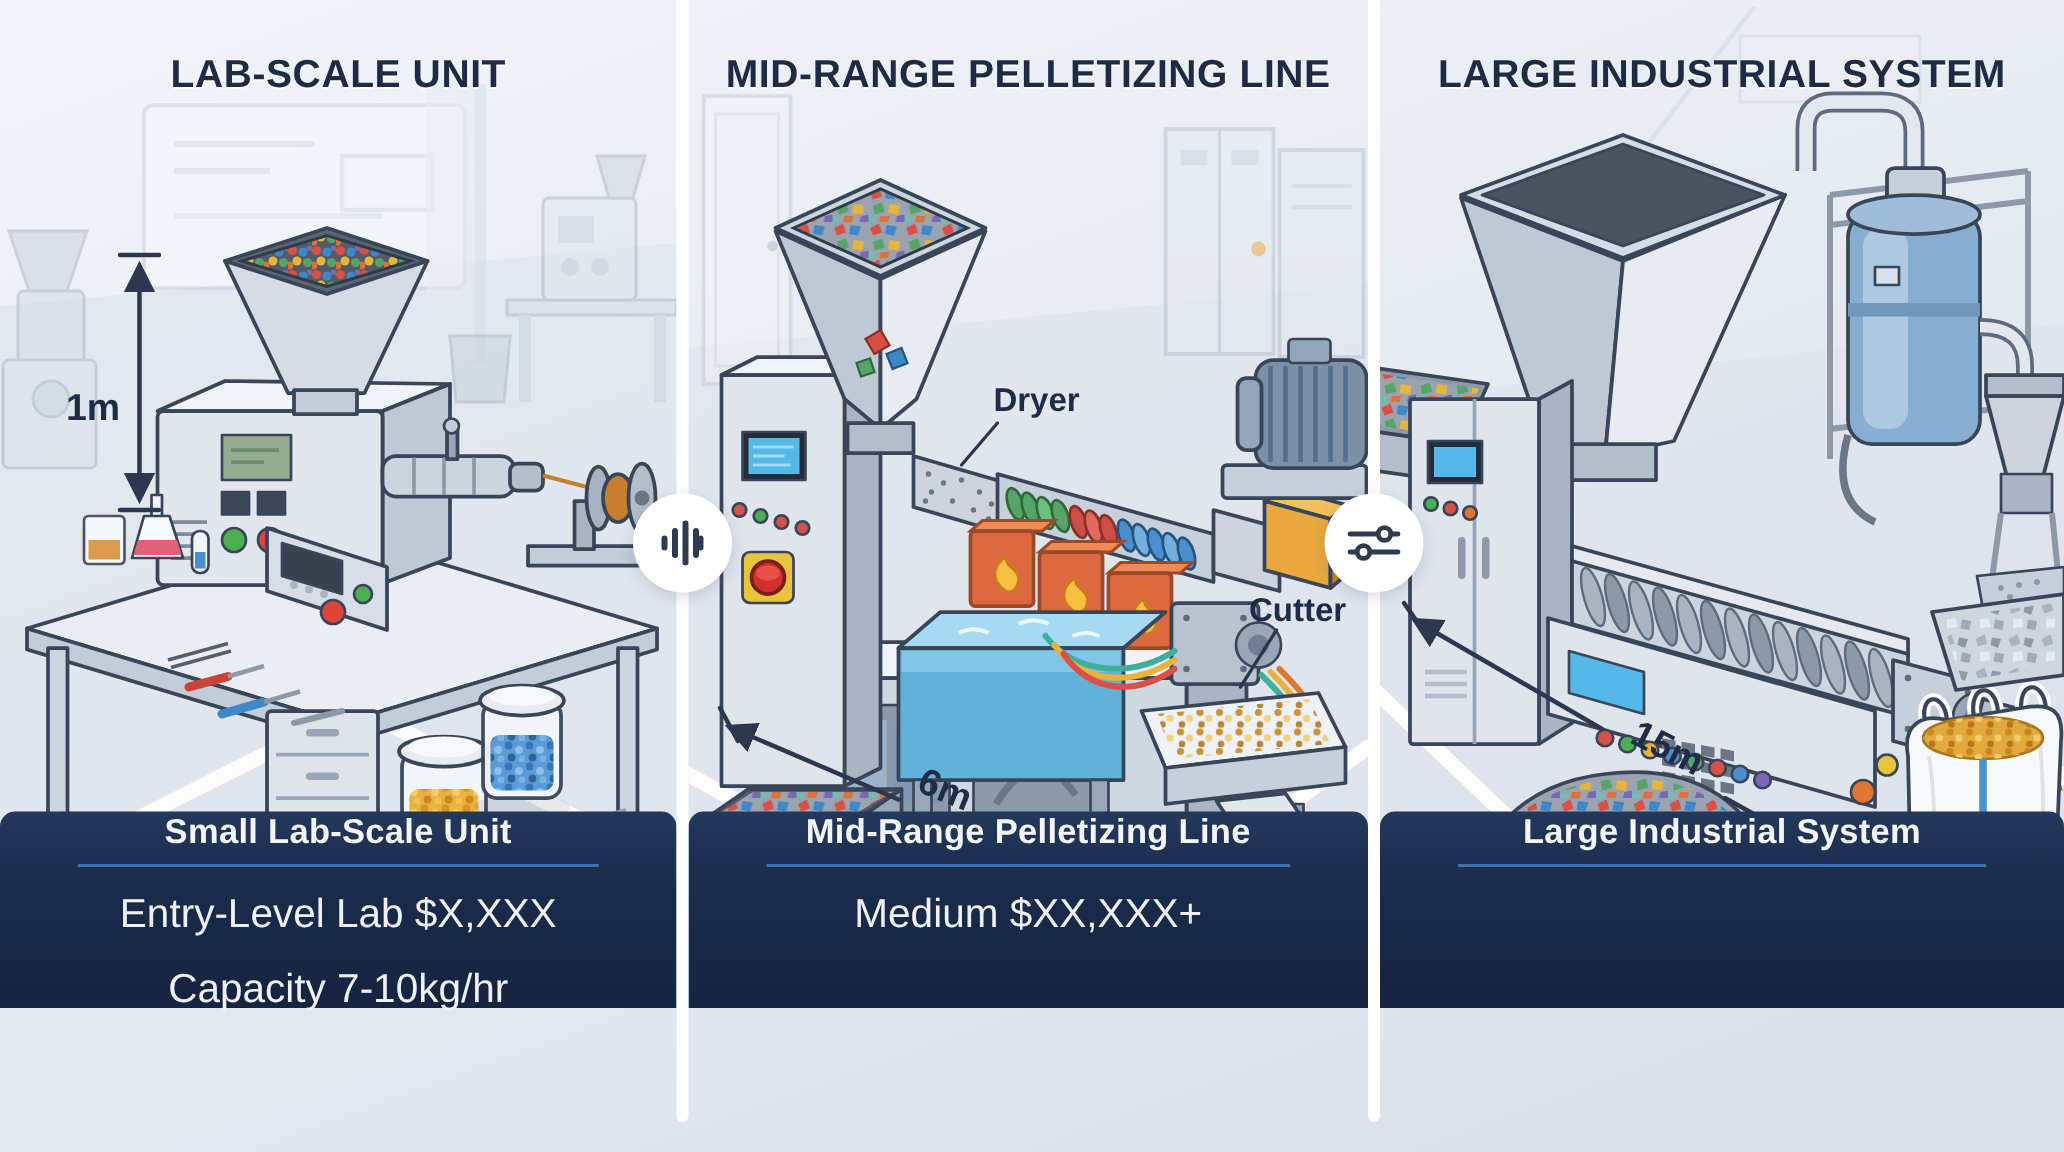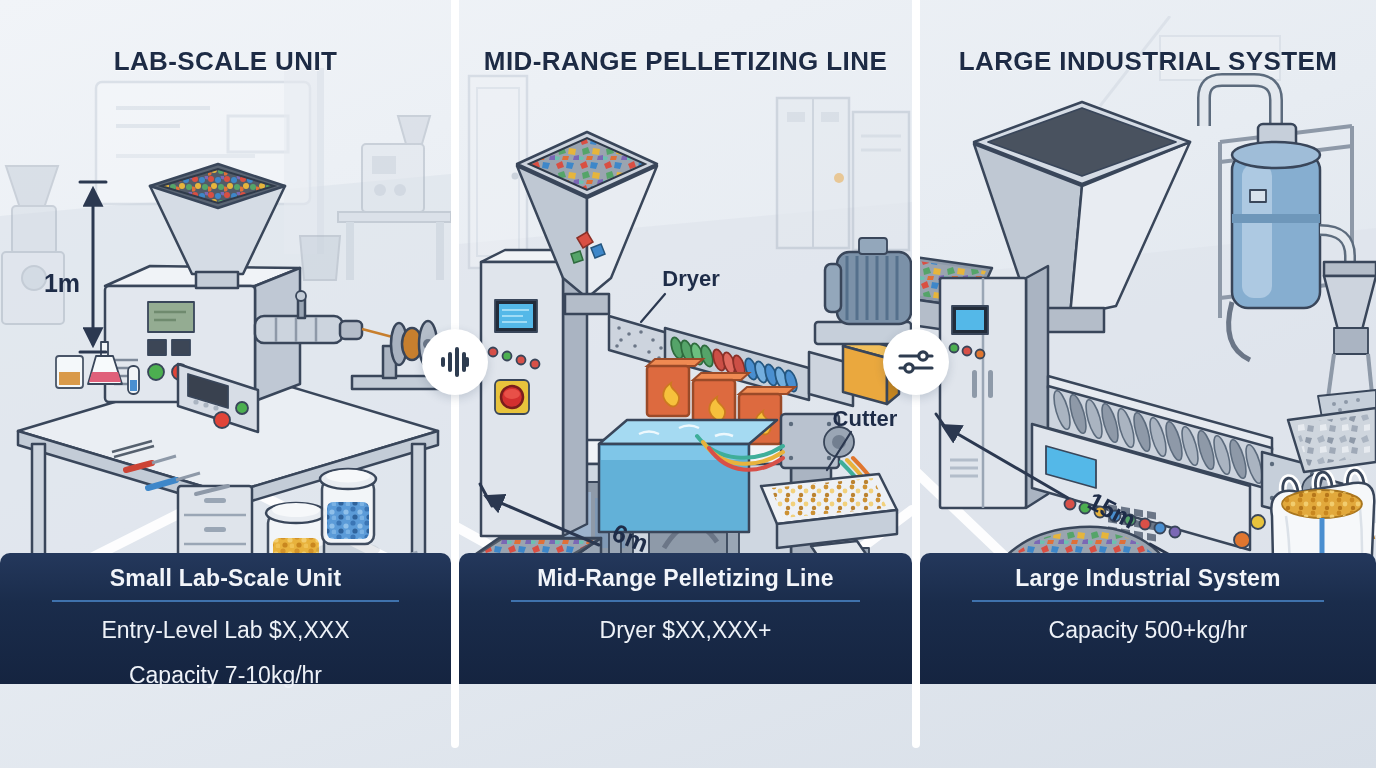--- a/index.html
+++ b/index.html
@@ -1,29 +1,29 @@
 <!DOCTYPE html>
 <html><head>
 <meta charset="utf-8">
 <style>
   html,body{margin:0;padding:0;background:#2a2f38;}
   .canvas{position:relative;width:1376px;height:768px;overflow:hidden;
     font-family:"Liberation Sans",sans-serif;
     background:linear-gradient(160deg,#f1f4f8 0%,#e7ecf2 45%,#d8dfe8 100%);}
-  .panel{position:absolute;top:16px;height:668px;}
+  .panel{position:absolute;top:4px;height:668px;}
   .illus{position:absolute;top:0;left:0;display:block;}
   .panel-title{position:absolute;top:30px;left:0;right:0;margin:0;text-align:center;
     font-size:26px;font-weight:bold;letter-spacing:.4px;color:#1d2b45;
     text-shadow:0 1px 0 rgba(255,255,255,.75);z-index:3;}
   .info-card{position:absolute;bottom:0;left:0;right:0;height:131px;box-sizing:border-box;
     background:linear-gradient(180deg,#24385c 0%,#1a2c4b 38%,#152440 100%);
-    border-radius:10px 10px 0 0;text-align:center;padding-top:12px;color:#f2f5fa;z-index:2;}
+    border-radius:10px 10px 0 0;text-align:center;color:#f2f5fa;z-index:2;}
   .info-heading{font-size:23px;font-weight:bold;letter-spacing:.2px;}
   .info-rule{width:77%;height:2px;background:#3f72ad;margin:8px auto 8px auto;}
-  .info-line{font-size:23px;line-height:1.42;color:#eef2f8;margin-top:12px;}
+  .info-line{font-size:27px;line-height:1.42;color:#eef2f8;margin-top:12px;}
   .vdivider{position:absolute;top:0;width:8px;height:748px;background:#ffffff;
     border-radius:0 0 4px 4px;z-index:5;}
   .divider-btn{position:absolute;width:66px;height:66px;border-radius:50%;background:#ffffff;
     z-index:6;display:flex;align-items:center;justify-content:center;
     box-shadow:0 3px 10px rgba(40,60,90,.18);}
   
   .ol{stroke:#39465a;stroke-width:2.5;stroke-linejoin:round;stroke-linecap:round;}
   .ol2{stroke:#39465a;stroke-width:1.8;stroke-linejoin:round;}
   .nf{fill:none;}
   .dimline{stroke:#2b3850;stroke-width:3;fill:none;stroke-linecap:round;}
@@ -452,21 +452,21 @@
         <line class="dimline" x1="326" y1="600" x2="338" y2="620"></line>
         <line class="dimline" x1="28" y1="481" x2="140" y2="529" marker-start="url(#ah)"></line>
         <line class="dimline" x1="198" y1="554" x2="330" y2="610" marker-end="url(#ah)"></line>
         <text class="dimlbl" transform="translate(168,530) rotate(22)" text-anchor="middle">6m</text>
       </g>
     </svg>
 
     <footer class="info-card">
       <div class="info-heading">Mid-Range Pelletizing Line</div>
       <div class="info-rule"></div>
-      <div class="info-line">Dryer $XX,XXX+</div>
+      <div class="info-line">Medium $XX,XXX+</div>
     </footer>
   </section>
 
   <section class="panel" style="left:920px;width:456px;">
     <h2 class="panel-title">LARGE INDUSTRIAL SYSTEM</h2>
 
     <svg class="illus" width="456" height="637" viewBox="0 0 456 637">
       <polygon points="0,262 456,212 456,637 0,637" fill="#dde3eb" opacity=".6"></polygon>
       <path class="stripe" d="M-8,452 L186,637"></path>
       <path class="stripe" d="M456,512 L318,637"></path>
@@ -646,21 +646,20 @@
         <line class="dimline" x1="368" y1="600" x2="380" y2="618"></line>
         <line class="dimline" x1="24" y1="410" x2="148" y2="482" marker-start="url(#ah)"></line>
         <line class="dimline" x1="230" y1="528" x2="370" y2="606" marker-end="url(#ah)"></line>
         <text class="dimlbl" transform="translate(188,502) rotate(27)" text-anchor="middle">15m</text>
       </g>
     </svg>
 
     <footer class="info-card">
       <div class="info-heading">Large Industrial System</div>
       <div class="info-rule"></div>
-      <div class="info-line">Capacity 500+kg/hr</div>
     </footer>
   </section>
 
   <div class="vdivider" style="left:451px;"></div>
   <div class="vdivider" style="left:912px;"></div>
 
   <div class="divider-btn" style="left:422px;top:329px;">
     <svg width="36" height="36" viewBox="0 0 36 36">
       <g fill="#2e3c50">
         <rect x="4" y="13" width="4" height="10" rx="2"></rect>

